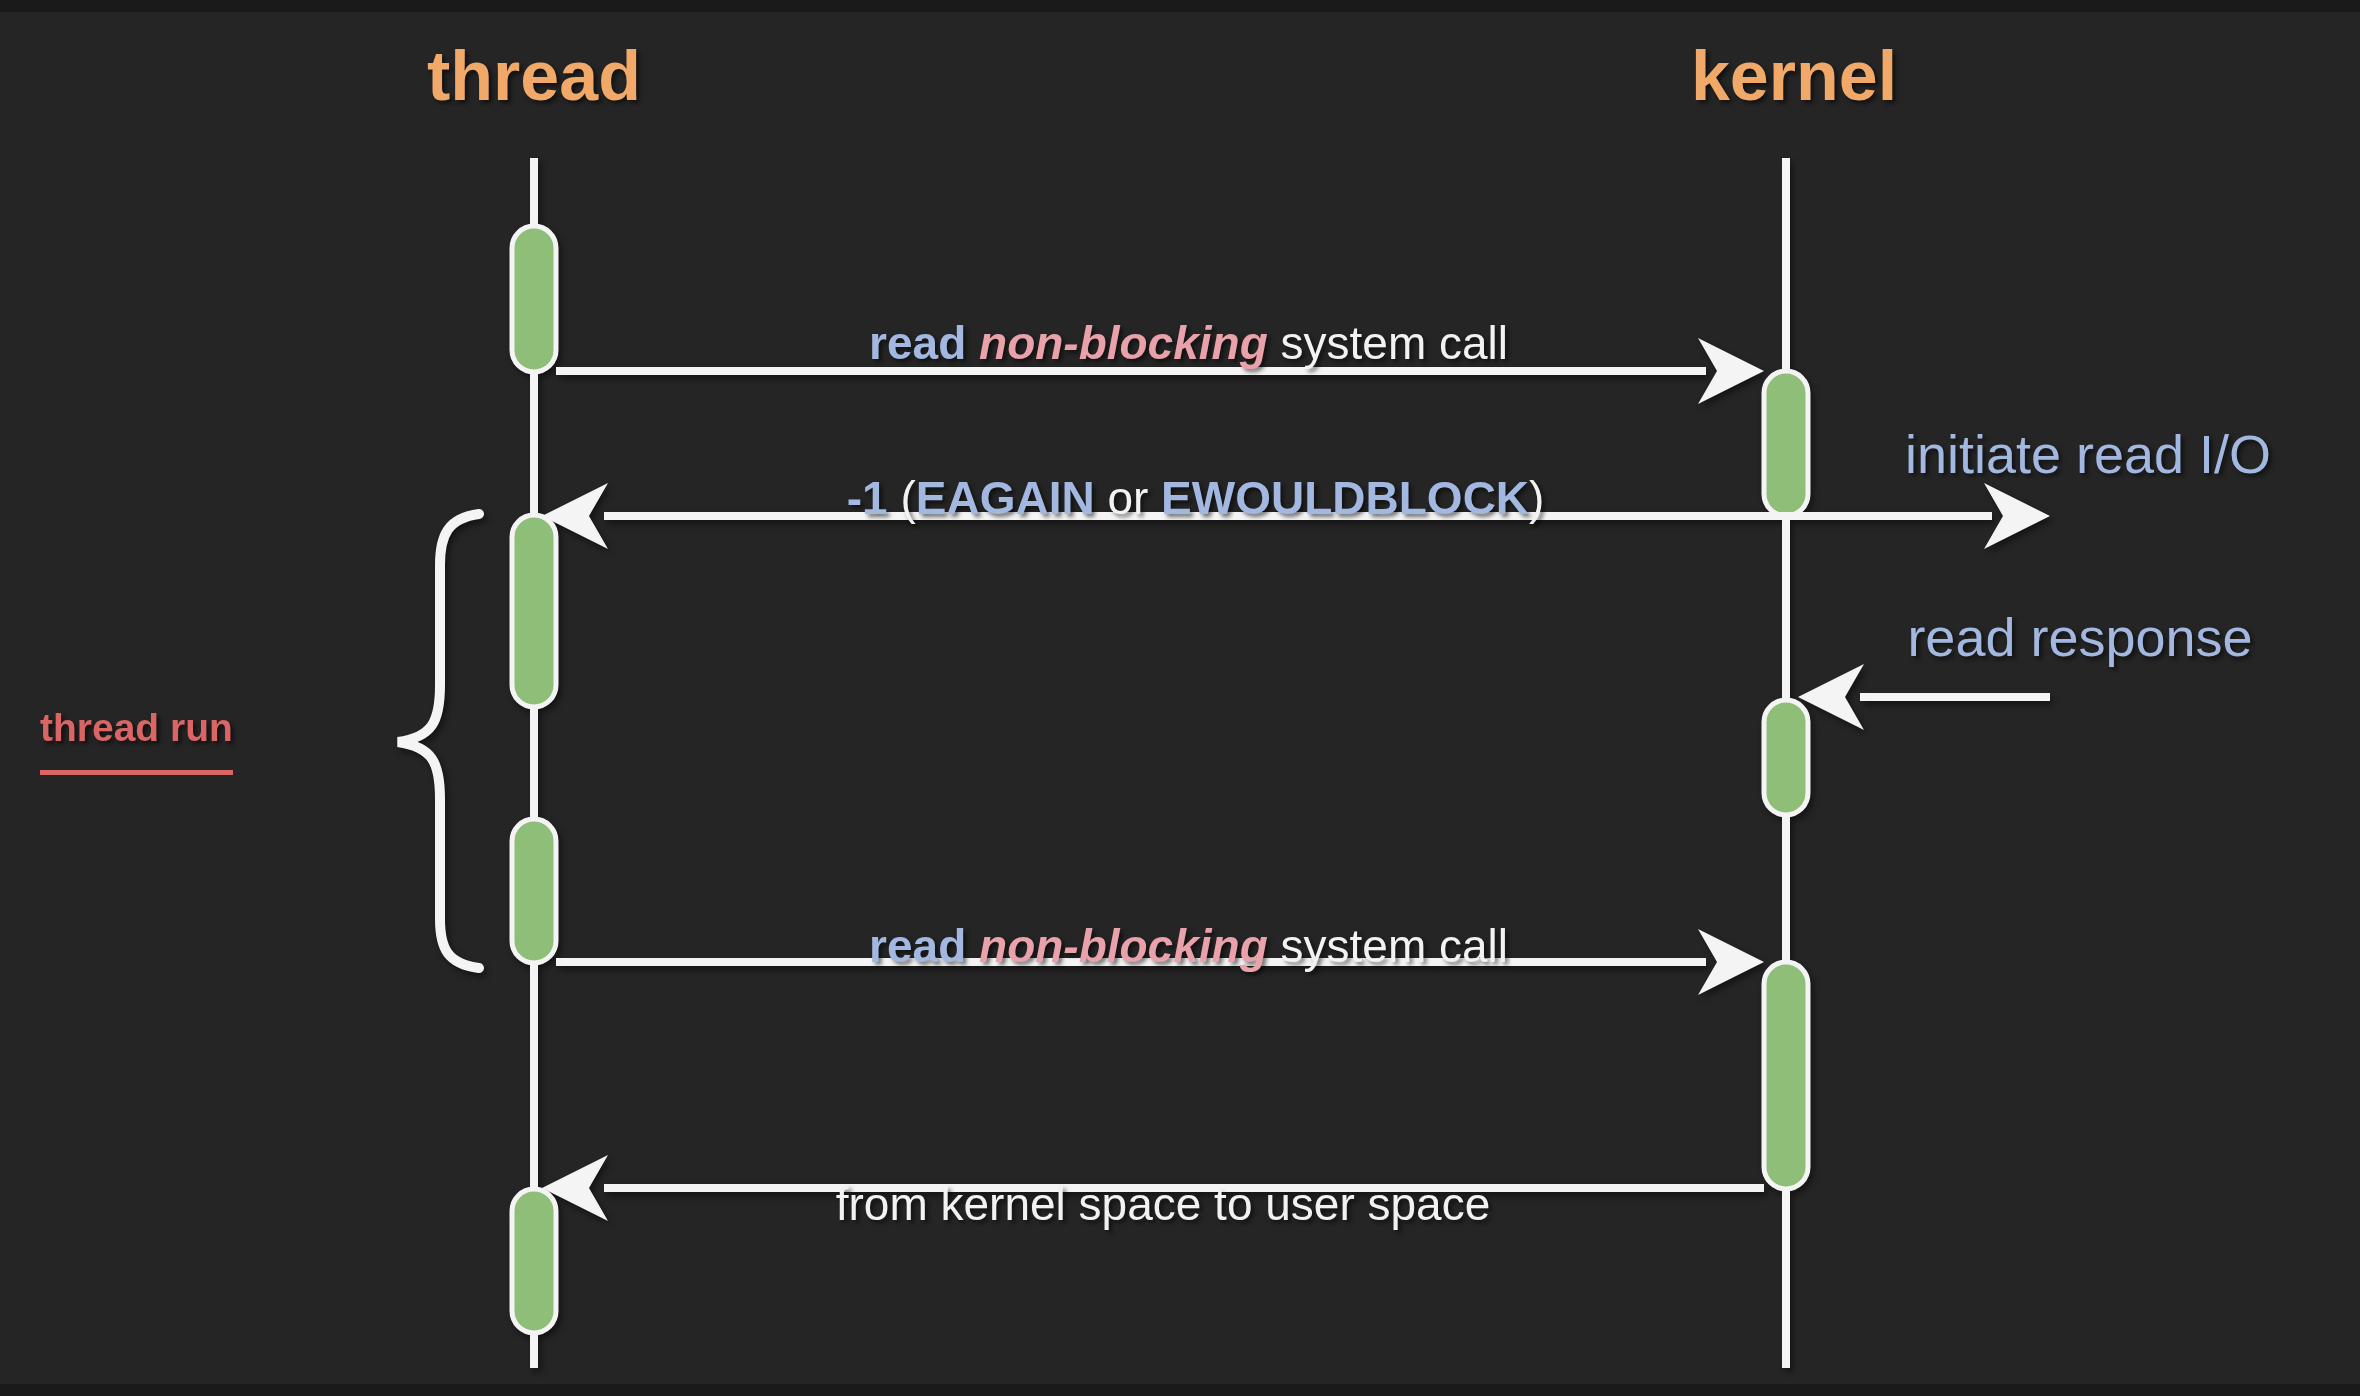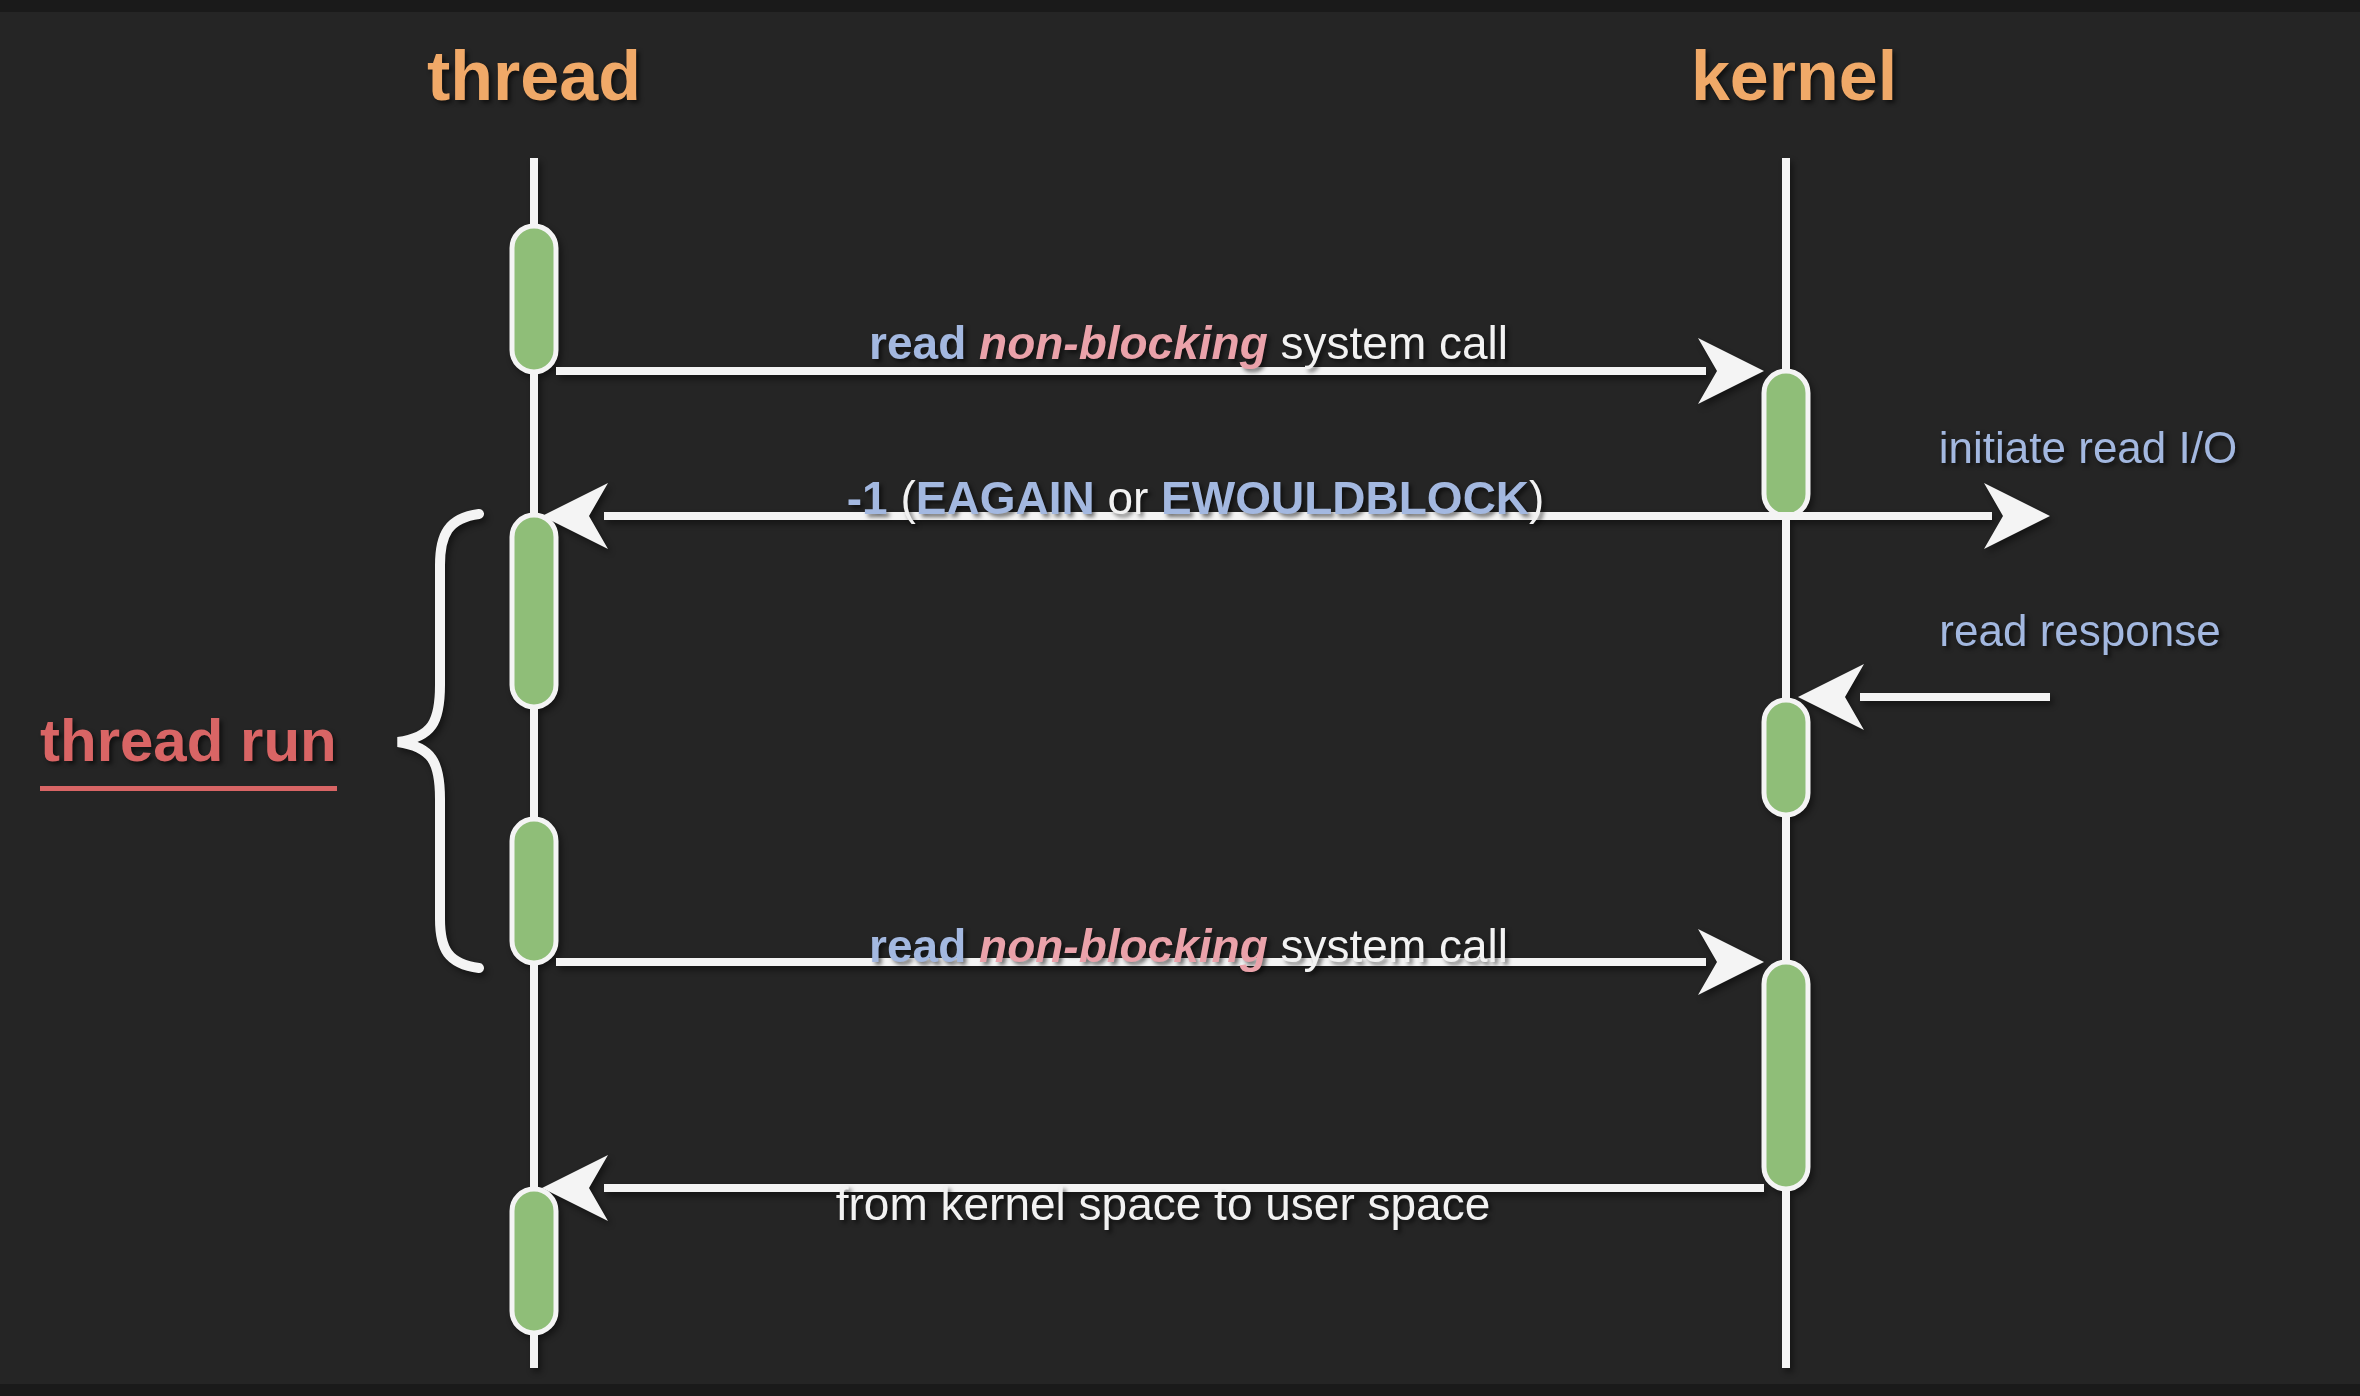--- a/index.html
+++ b/index.html
@@ -22,28 +22,28 @@
     color:var(--plain_text,#f2f2f2);
   }
   .actor{
     font-size:70px;font-weight:bold;
     color:var(--actor_label,#f0a968);
   }
   .msg{font-size:46px;line-height:1;}
   .msg .kw{color:var(--keyword_blue,#a3b8e0);font-weight:bold;}
   .msg .pink{color:var(--nonblocking_pink,#eaa2aa);font-weight:bold;font-style:italic;}
   .msg .plain{color:var(--plain_text,#f2f2f2);font-weight:normal;}
-  .side{font-size:44px;color:var(--keyword_blue,#a3b8e0);}
+  .side{font-size:54px;color:var(--keyword_blue,#a3b8e0);}
   .msg2line{text-align:center;line-height:72px;}
   .threadrun{
     position:absolute;
-    font-size:60px;font-weight:bold;
+    font-size:39px;font-weight:bold;
     color:var(--thread_run_red,#d96565);
     border-bottom:5px solid currentColor;
-    padding-bottom:11px;
+    padding-bottom:20px;
     white-space:pre;
     text-shadow:3px 3px 4px rgba(0,0,0,0.55);
   }
   .lifeline{stroke:var(--line,#f4f4f4);stroke-width:8;}
   .shaft{stroke:var(--line,#f4f4f4);stroke-width:8;}
   .head{fill:var(--line,#f4f4f4);}
   .bar{fill:var(--activation_fill,#8fbe78);stroke:var(--line,#f4f4f4);stroke-width:5;}
   .brace{fill:none;stroke:var(--line,#f4f4f4);stroke-width:10;stroke-linecap:round;}
 </style>
 </head>

